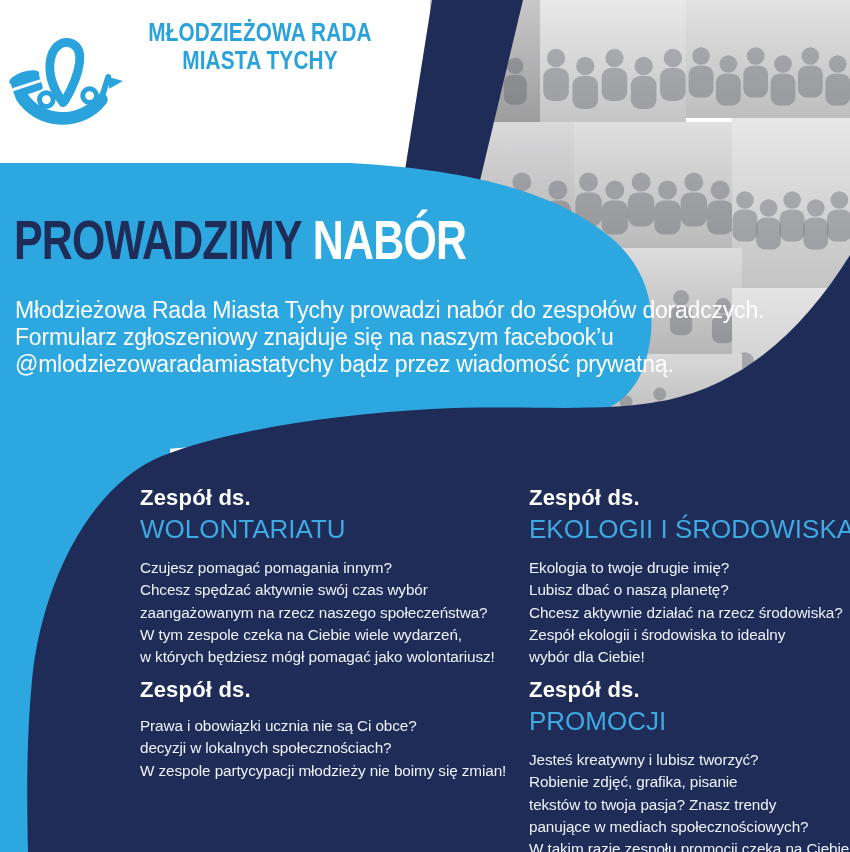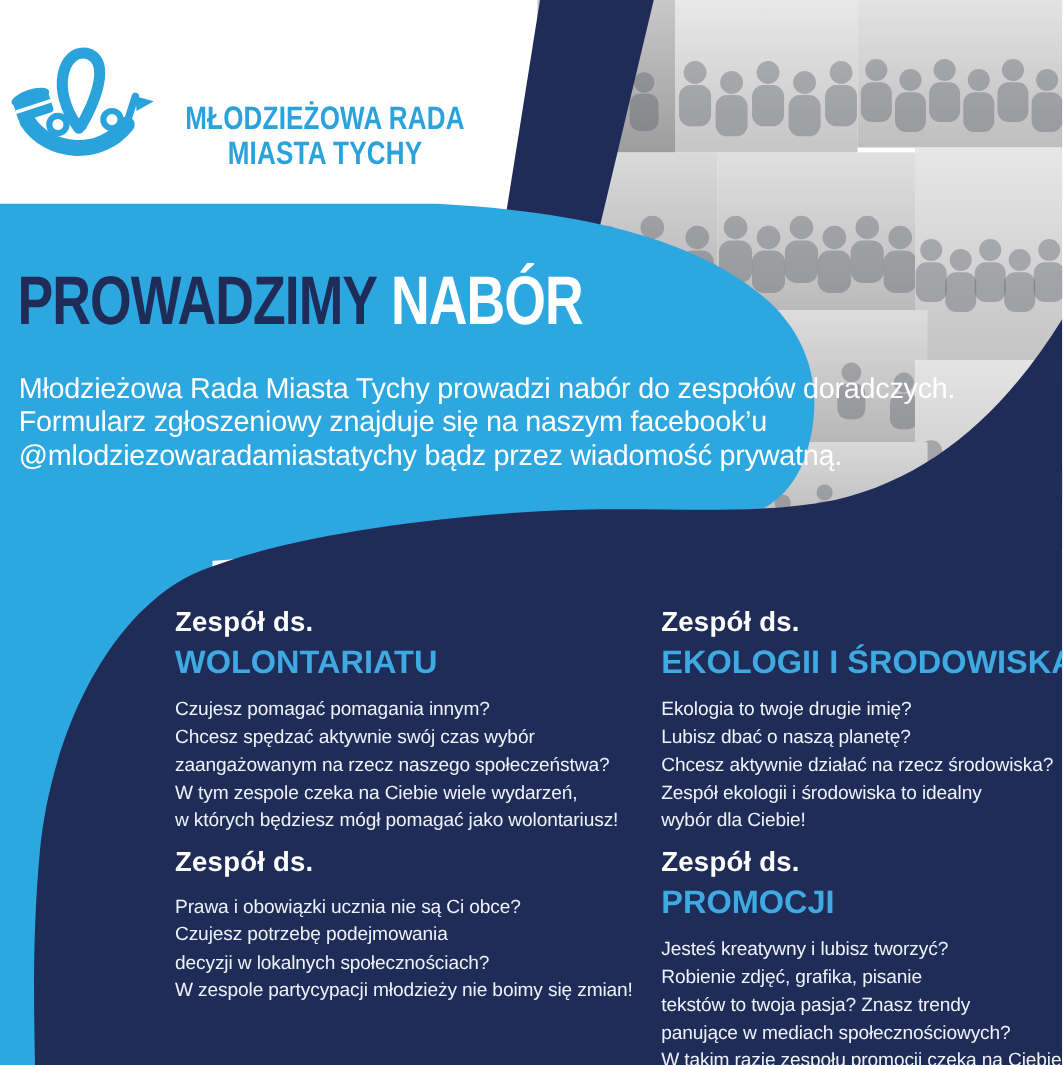--- a/index.html
+++ b/index.html
@@ -12,21 +12,21 @@
   .collage .tile{
     position:absolute;
     background-image:linear-gradient(180deg,rgba(255,255,255,.30),rgba(0,0,0,.14));
   }
   .collage::after{
     content:"";position:absolute;inset:0;background:rgba(255,255,255,.16);pointer-events:none;
   }
   
   .shapes{position:absolute;left:0;top:0;z-index:1;}
   
-  .logo{position:absolute;left:6px;top:18px;z-index:3;display:flex;align-items:flex-end;}
+  .logo{position:absolute;left:6px;top:18px;z-index:3;display:flex;align-items:flex-start;}
   .logo-icon{width:118px;height:118px;}
   .logo-text{
     width:280px;margin-left:-4px;text-align:center;color:#2aa2db;
     font-size:26px;font-weight:bold;line-height:28px;letter-spacing:.2px;
     transform:scaleX(.8);transform-origin:50% 50%;
   }
   
   .hero-title{
     position:absolute;left:14px;top:208px;z-index:3;white-space:nowrap;
     font-size:55px;font-weight:bold;letter-spacing:-1px;
@@ -39,21 +39,21 @@
     font-size:23px;line-height:27px;color:#ffffff;letter-spacing:-.2px;white-space:nowrap;
   }
   
   .team{position:absolute;z-index:3;}
   .team.p1{left:140px;top:485px;}
   .team.p2{left:529px;top:485px;}
   .team.p3{left:140px;top:677px;}
   .team.p4{left:529px;top:677px;}
   .team .label{font-size:22px;font-weight:bold;color:#ffffff;letter-spacing:.2px;}
   .team .name{
-    font-size:26px;font-weight:bold;color:#3fa9e2;margin-top:3px;white-space:nowrap;letter-spacing:0;
+    font-size:26px;font-weight:normal;color:#3fa9e2;margin-top:3px;white-space:nowrap;letter-spacing:0;
   }
   .team .body{margin-top:12px;}
   .team .body .line{
     font-size:15.3px;line-height:22.3px;color:#eef2f9;letter-spacing:-.1px;white-space:nowrap;
   }
 </style>
 </head>
 <body>
 
 <div class="canvas">
@@ -229,21 +229,20 @@
         <div class="line">Chcesz aktywnie działać na rzecz środowiska?</div>
         <div class="line">Zespół ekologii i środowiska to idealny</div>
         <div class="line">wybór dla Ciebie!</div>
       </div>
   </div>
 
   <div class="team p3">
     <div class="label">Zespół ds.</div>
     <div class="body">
         <div class="line">Prawa i obowiązki ucznia nie są Ci obce?</div>
-        <div class="line">Czujesz potrzebę podejmowania</div>
         <div class="line">decyzji w lokalnych społecznościach?</div>
         <div class="line">W zespole partycypacji młodzieży nie boimy się zmian!</div>
       </div>
   </div>
 
   <div class="team p4">
     <div class="label">Zespół ds.</div>
     <div class="name">PROMOCJI</div>
     <div class="body">
         <div class="line">Jesteś kreatywny i lubisz tworzyć?</div>

